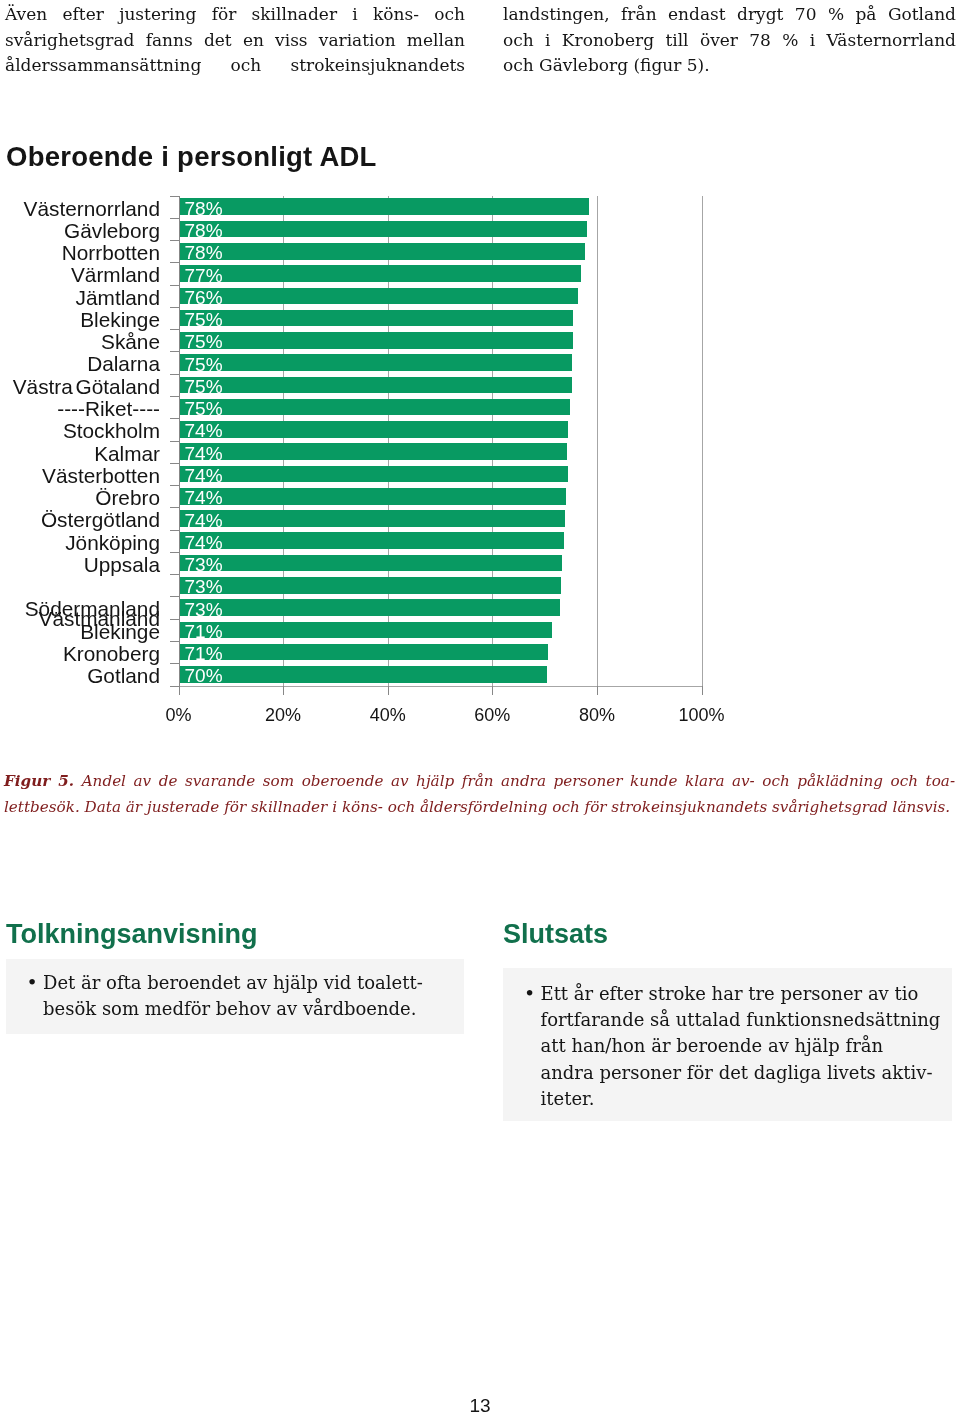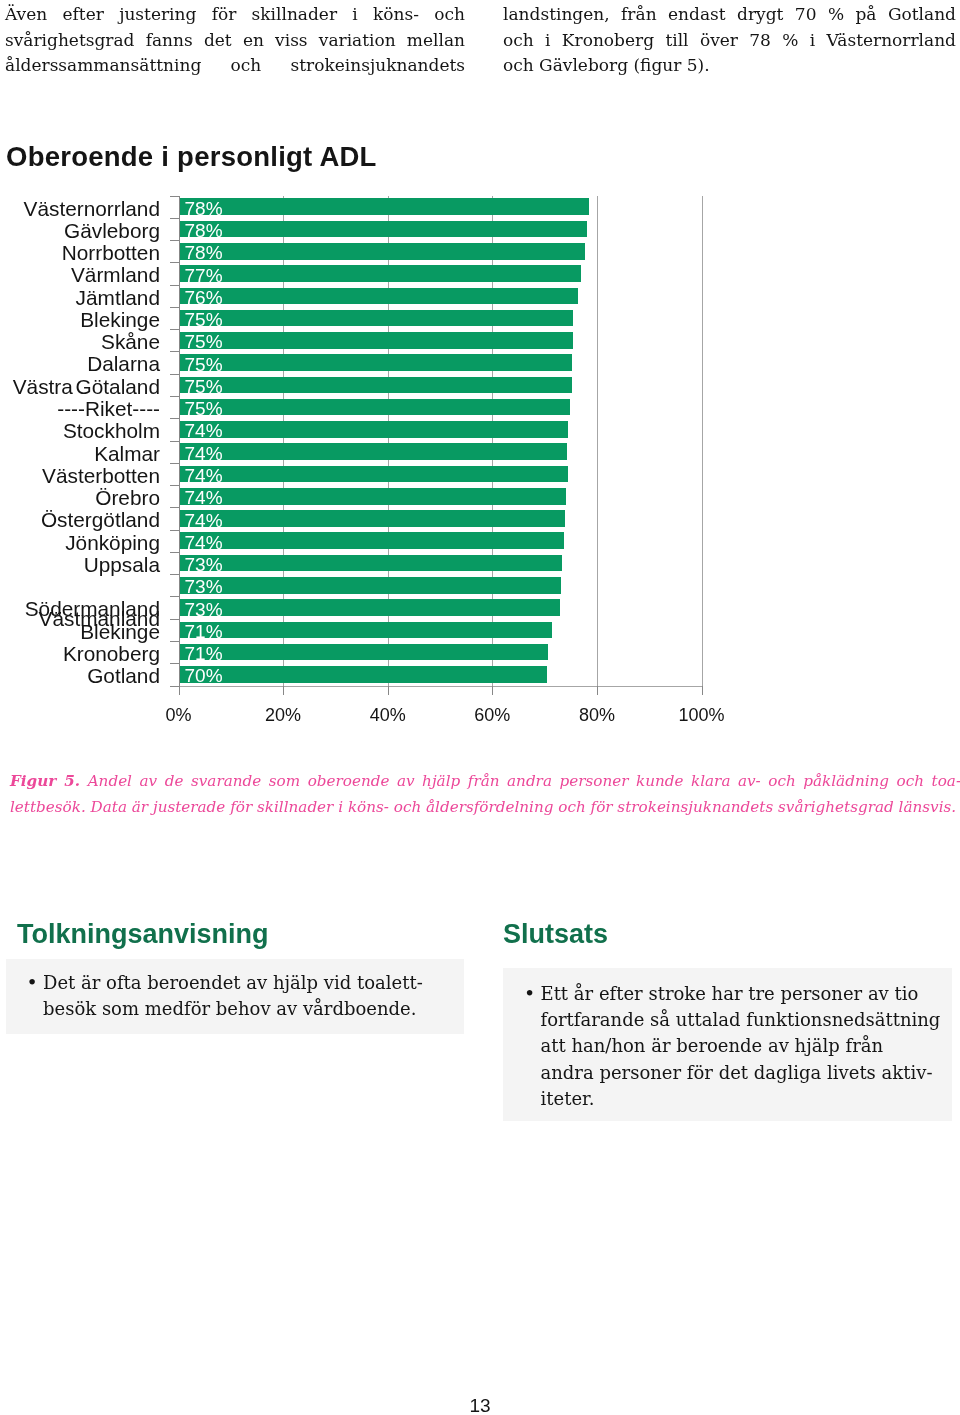--- a/index.html
+++ b/index.html
@@ -30,23 +30,23 @@
              color:#ffffff;white-space:nowrap;line-height:19px;z-index:4;}
   .gridline{position:absolute;width:1px;background:#a6a6a6;z-index:1;}
   .axis-y{position:absolute;width:1px;background:#878787;z-index:5;}
   .axis-x{position:absolute;height:1px;background:#a6a6a6;}
   .tick{position:absolute;height:1px;width:9px;background:#878787;}
   .xtick{position:absolute;width:1px;background:#878787;z-index:5;}
   .xtick-label{position:absolute;font-family:"Liberation Sans",sans-serif;font-size:18px;
                color:#151515;white-space:nowrap;line-height:18px;text-align:center;}
 
   
-  .caption{position:absolute;left:10px;top:769px;width:951px;
+  .caption{position:absolute;left:4px;top:769px;width:951px;
            font-family:"DejaVu Serif",serif;font-style:italic;font-size:15.2px;
-           line-height:25.7px;color:#ec4899;}
+           line-height:25.7px;color:#7f1d1d;}
   .caption .ln{display:block;text-align:justify;text-align-last:justify;}
   .caption .ln.last{text-align-last:left;}
   .caption b{font-weight:bold;font-style:italic;}
 
   
   .sec-head{position:absolute;font-family:"Liberation Sans",sans-serif;font-weight:bold;
             font-size:27px;line-height:28px;color:#11704c;white-space:nowrap;}
   .sec-box{position:absolute;background:#f4f4f4;}
   .sec-list{position:absolute;margin:0;padding:0;list-style:none;
             font-family:"DejaVu Serif",serif;font-size:18px;line-height:26.2px;color:#151515;}
@@ -184,21 +184,21 @@
       <div class="xtick-label" style="left: 432.3px; width: 120px; top: 705.54px;">60%</div>
       <div class="xtick-label" style="left: 536.9px; width: 120px; top: 705.54px;">80%</div>
       <div class="xtick-label" style="left: 641.5px; width: 120px; top: 705.54px;">100%</div>
     </div>
 
   <div class="caption">
     <span class="ln"><b>Figur 5.</b> <span>Andel av de svarande som oberoende av hjälp från andra personer kunde klara av- och påklädning och toa-</span></span>
     <span class="ln last">lettbesök. Data är justerade för skillnader i köns- och åldersfördelning och för strokeinsjuknandets svårighetsgrad länsvis.</span>
   </div>
 
-  <div class="sec-head" style="left:17px;top:920px;">Tolkningsanvisning</div>
+  <div class="sec-head" style="left:6px;top:920px;">Tolkningsanvisning</div>
   <div class="sec-box" style="left:6.3px;top:958.7px;width:457.6px;height:75.7px;"></div>
   <ul class="sec-list" style="left:26.5px;top:970px;width:430px;">
     <li>
       <span class="ln">Det är ofta beroendet av hjälp vid toalett-</span>
       <span class="ln">besök som medför behov av vårdboende.</span>
     </li>
   </ul>
 
   <div class="sec-head" style="left:503px;top:920px;">Slutsats</div>
   <div class="sec-box" style="left:502.8px;top:967.8px;width:449.2px;height:152.9px;"></div>

